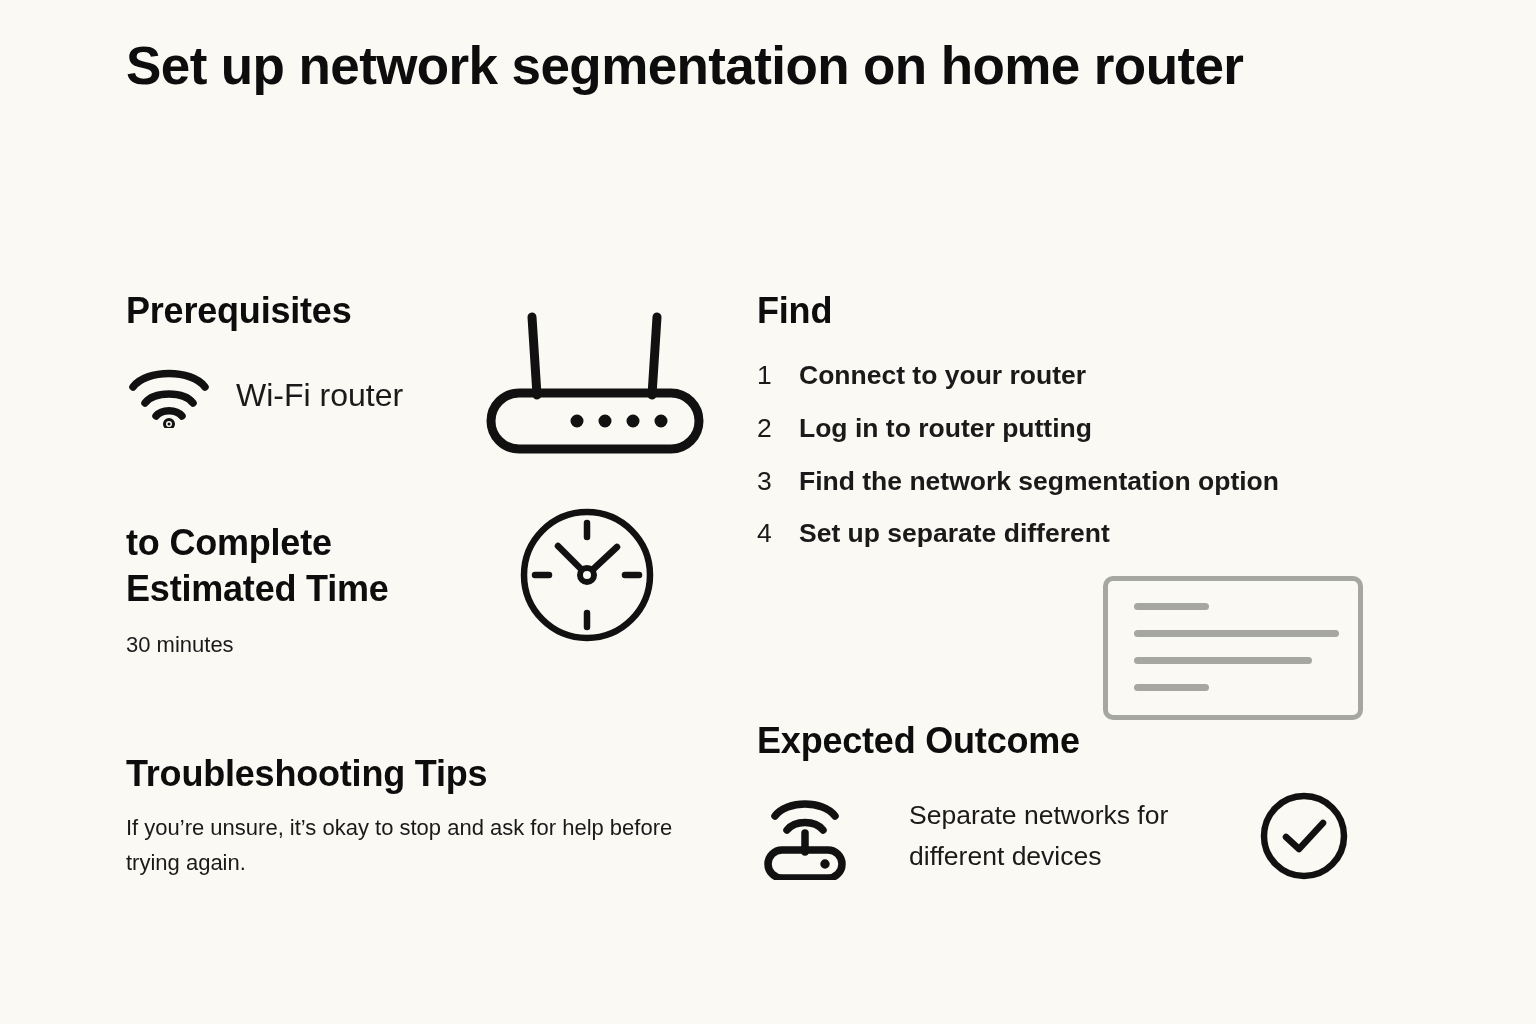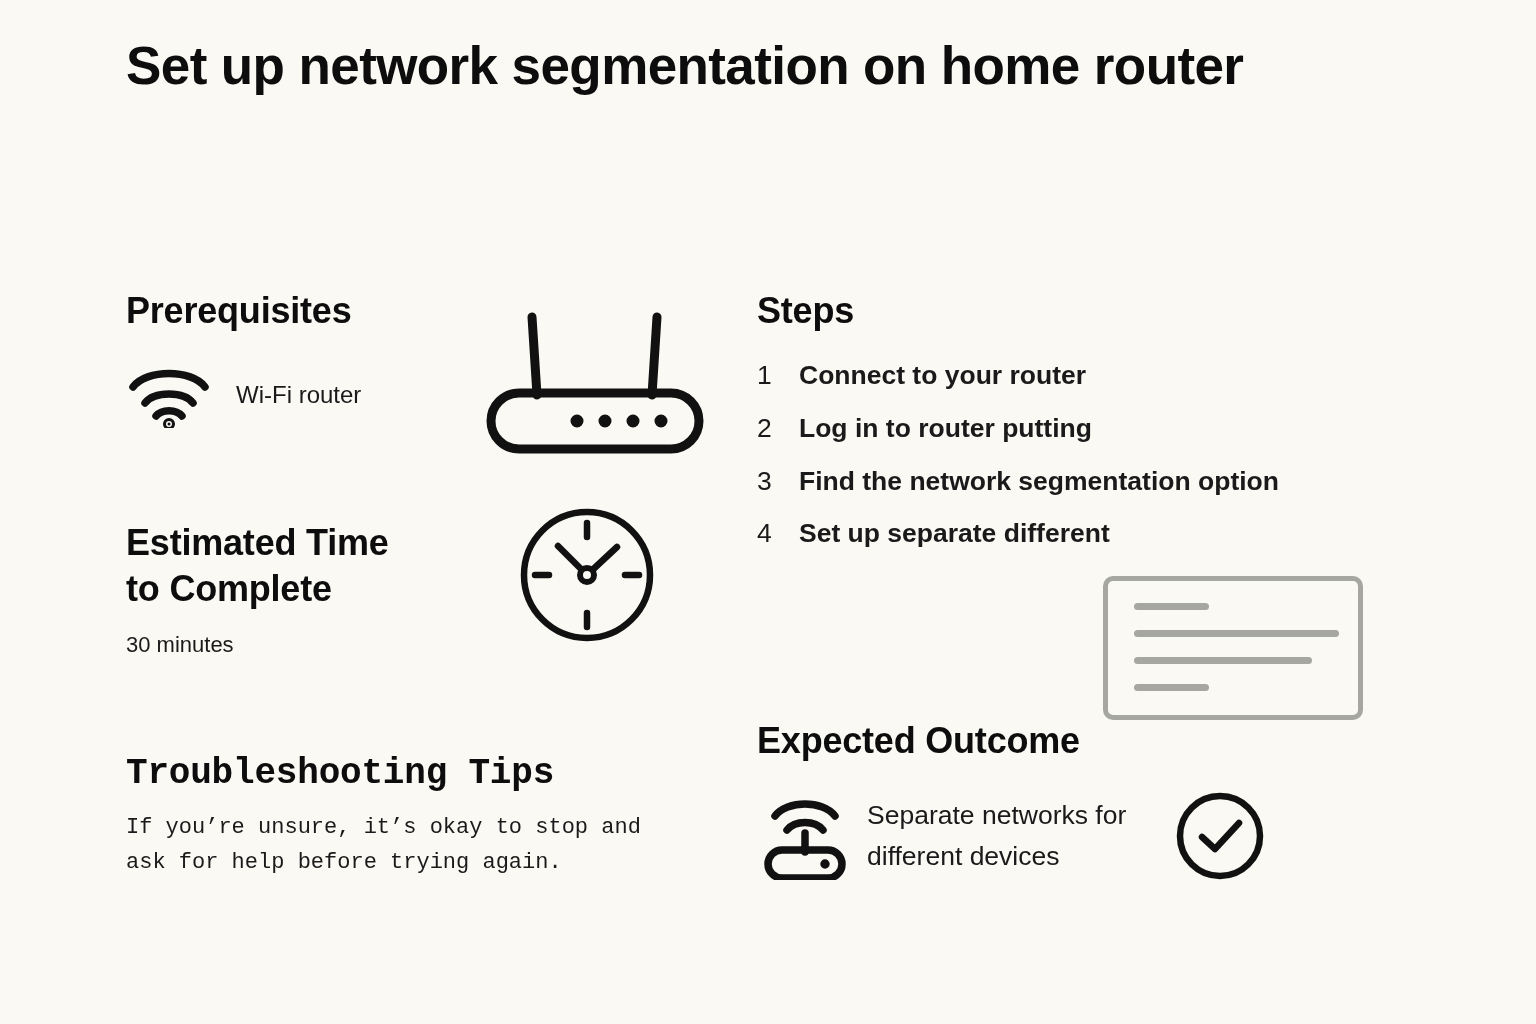--- a/index.html
+++ b/index.html
@@ -86,32 +86,32 @@
     margin-top: 28px;
   }
   .prereq-icon {
     width: 92px;
     flex: 0 0 92px;
     display: flex;
     align-items: center;
     justify-content: flex-start;
   }
   .prereq-label {
-    font-size: 24px;
+    font-size: 32px;
     color: #1a1a1a;
     margin-left: 18px;
     text-align: center;
   }
 
   
   .time-block { margin-top: 92px; }
   .time-value { margin-top: 16px; }
 
   
-  .trouble-block { margin-top: 88px; font-family: Liberation Mono, monospace; }
+  .trouble-block { margin-top: 88px; }
   .trouble-text { margin-top: 14px; max-width: 560px; }
 
   
   .steps-list {
     list-style: none;
     margin: 26px 0 0 0;
     padding: 0;
   }
   .step-item {
     display: flex;
@@ -128,20 +128,21 @@
     color: #1a1a1a;
   }
   .step-text { font-weight: 700; }
 
   
   .outcome-block { margin-top: 168px; }
   .outcome-row {
     display: flex;
     align-items: center;
     margin-top: 26px;
+    gap: 42px;
   }
   .outcome-icon {
     flex: 0 0 104px;
     width: 104px;
     display: flex;
     align-items: center;
     justify-content: center;
   }
   .outcome-text {
     font-size: 26.5px;
@@ -214,36 +215,36 @@
             <path d="M19 41 C 28 29, 58 29, 67 41"></path>
             <path d="M30 54 C 36 47, 50 47, 56 54"></path>
             <circle cx="43" cy="62" r="1.5" fill="#111111" stroke-width="9"></circle>
           </svg>
         </span>
         <span class="prereq-label">Wi-Fi router</span>
       </div>
     </div>
 
     <div class="time-block">
+      <h2 class="section-heading">to Complete</h2>
       <h2 class="section-heading">Estimated Time</h2>
-      <h2 class="section-heading">to Complete</h2>
       <p class="body-text time-value">30 minutes</p>
     </div>
 
     <div class="trouble-block">
       <h2 class="section-heading">Troubleshooting Tips</h2>
       <p class="body-text trouble-text">If you’re unsure, it’s okay to stop and ask for help before trying again.</p>
     </div>
 
   </div>
 
   <div class="col-right">
 
     <div class="steps-block">
-      <h2 class="section-heading">Steps</h2>
+      <h2 class="section-heading">Find</h2>
       <ol class="steps-list">
         <li class="step-item">
           <span class="step-num">1</span>
           <span class="step-text">Connect to your router</span>
         </li>
         <li class="step-item">
           <span class="step-num">2</span>
           <span class="step-text">Log in to router putting</span>
         </li>
         <li class="step-item">

